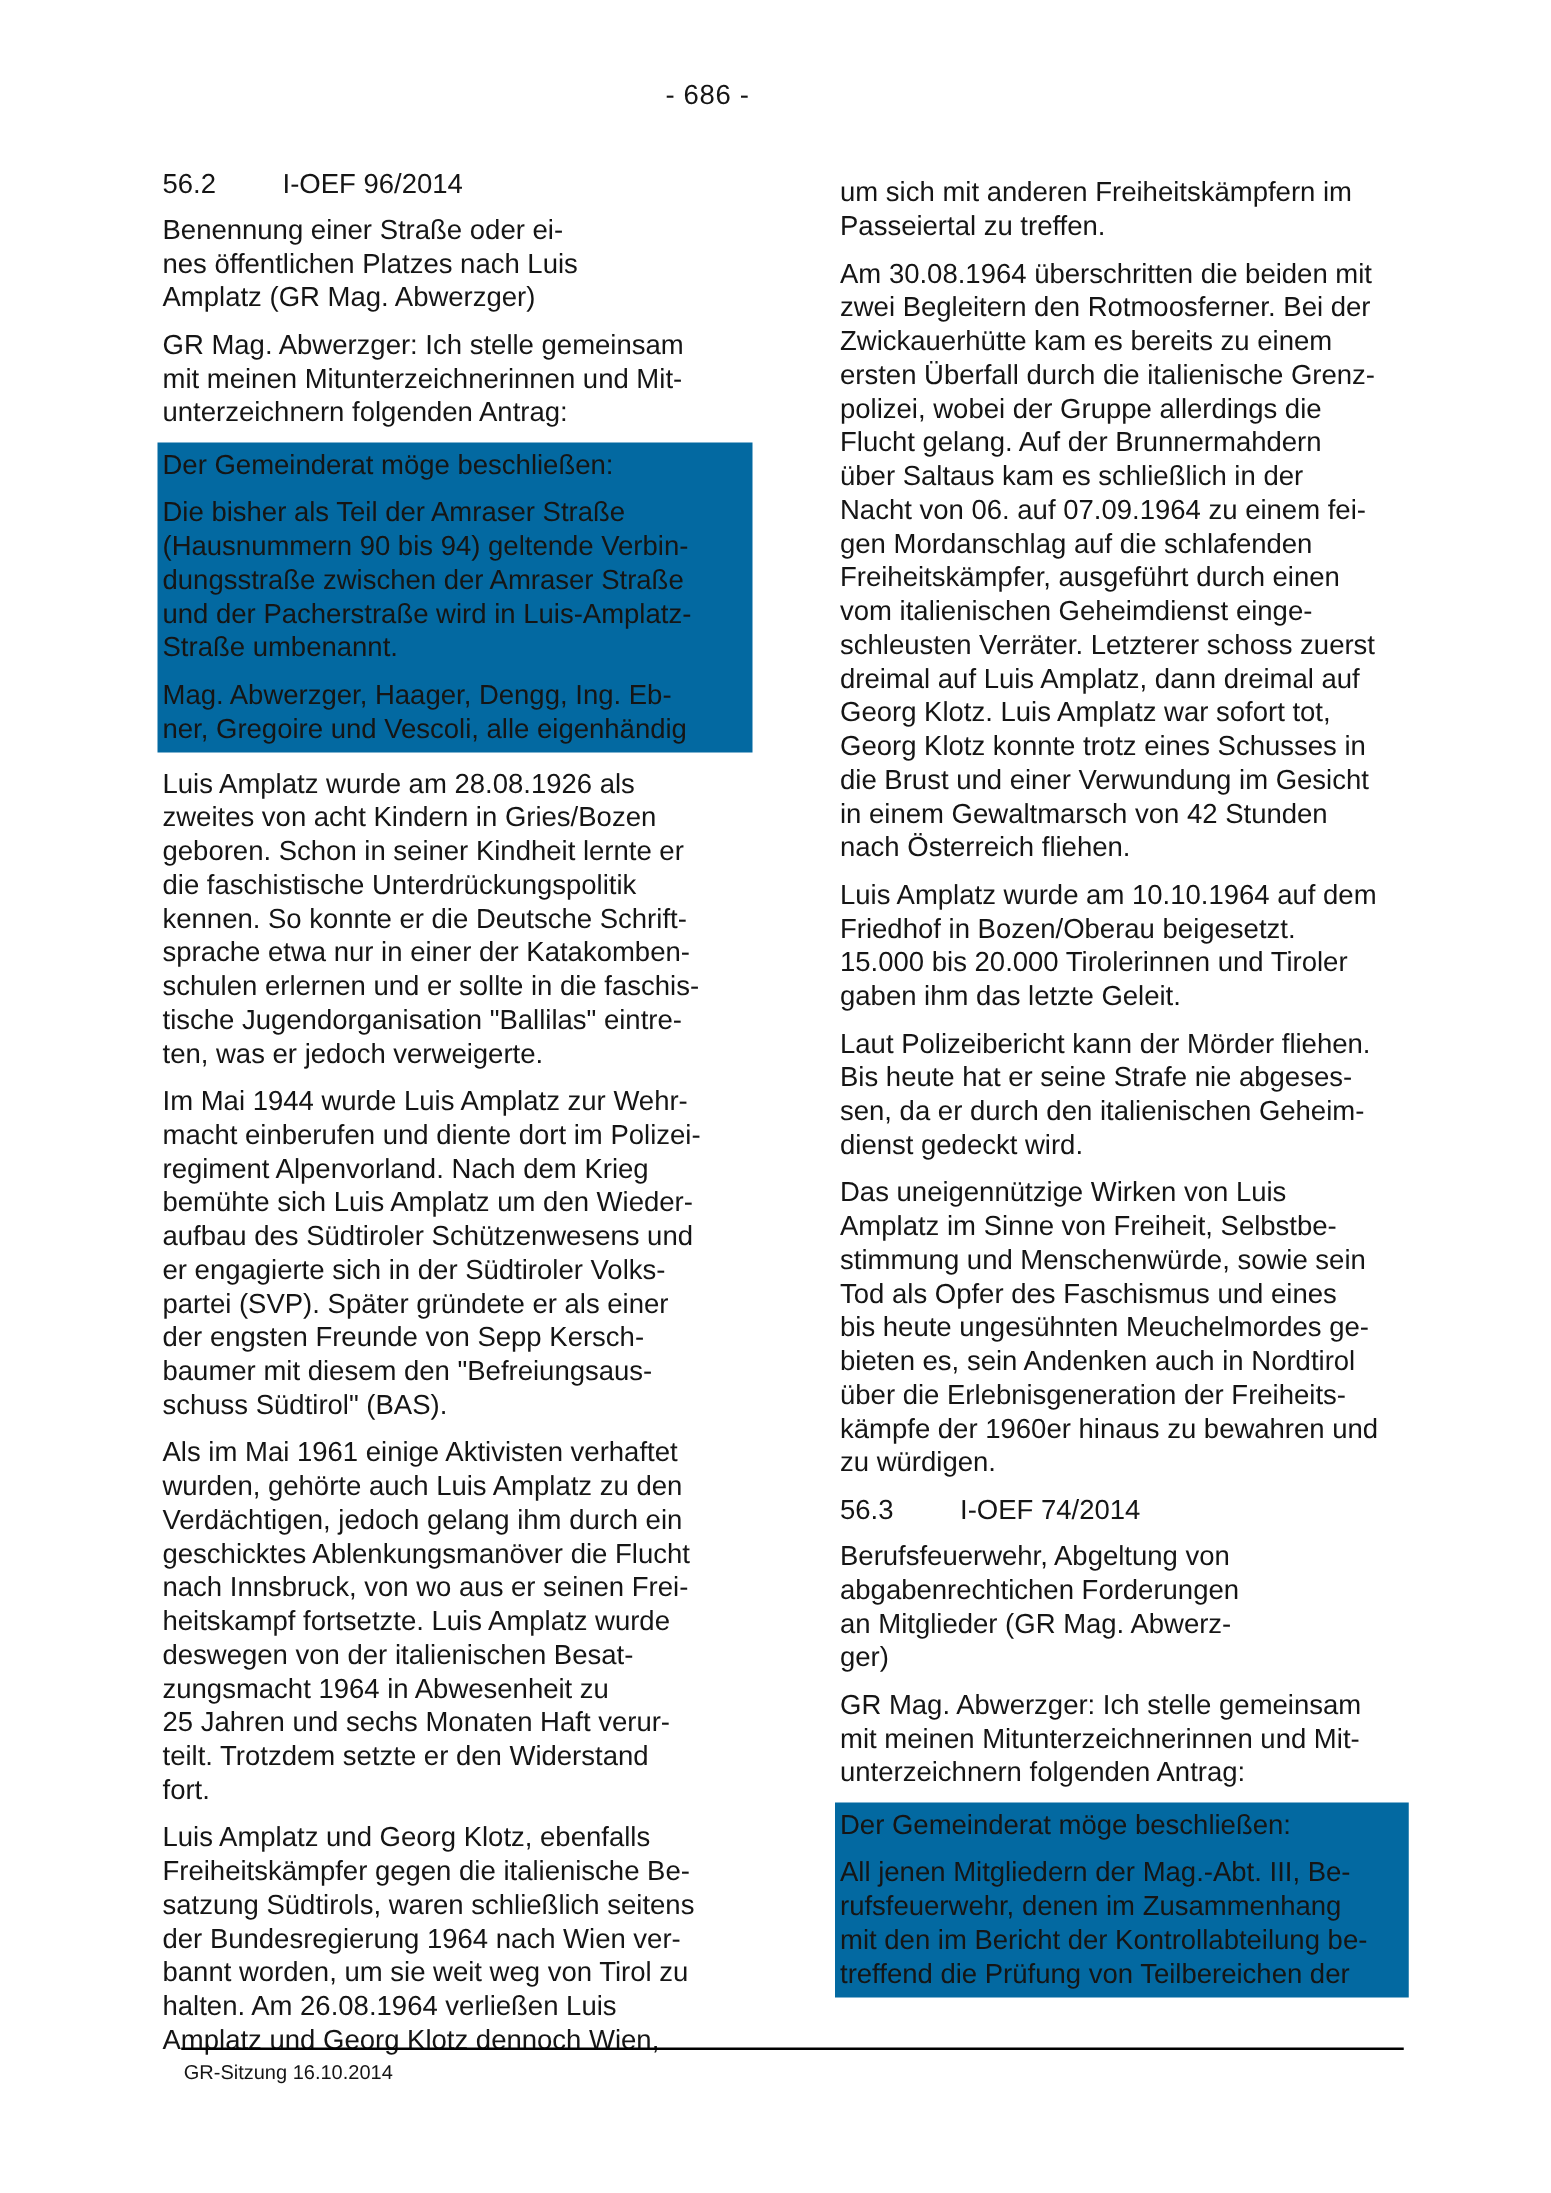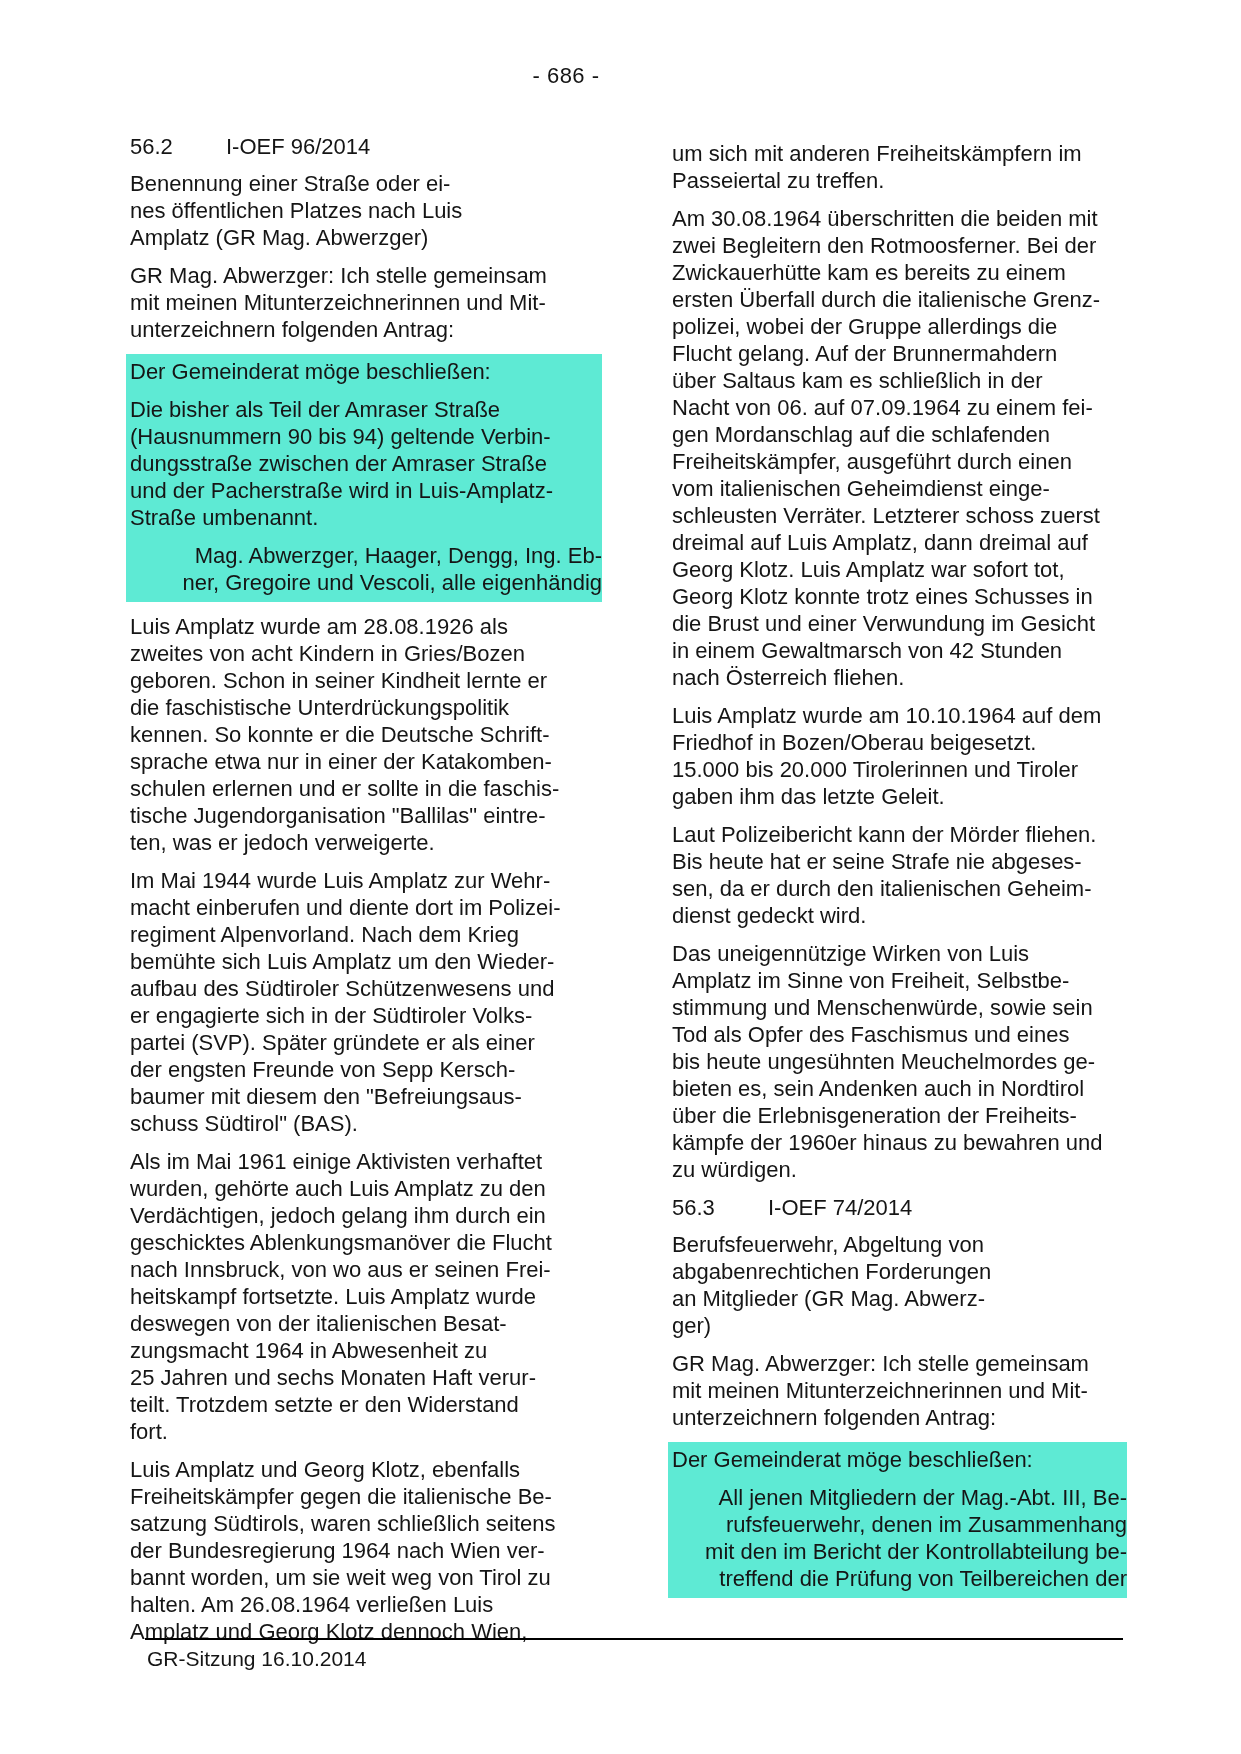--- a/index.html
+++ b/index.html
@@ -53,40 +53,39 @@
     flex: 0 0 68px;
   }
   .subtitle {
     margin-left: 68px;
   }
   .para {
     margin: 0 0 11px 0;
     white-space: pre;
   }
   .highlight {
-    background: #5eead4;
+    background: #0369a1;
     margin: 0 0 11px -4px;
     padding: 4px 0 6px 4px;
   }
   .highlight .para:last-child {
     margin-bottom: 0;
-    text-align: right;
   }
   .footer-rule {
     position: absolute;
     left: 145px;
     top: 1638px;
     width: 978px;
     border-top: 2px solid #000000;
   }
   .footer-text {
     position: absolute;
     left: 147px;
     top: 1646px;
-    font-size: 21px;
+    font-size: 16px;
     line-height: 26px;
   }
 </style>
 </head>
 <body>
 
 <div class="page">
 
   <div class="page-number">- 686 -</div>
 

